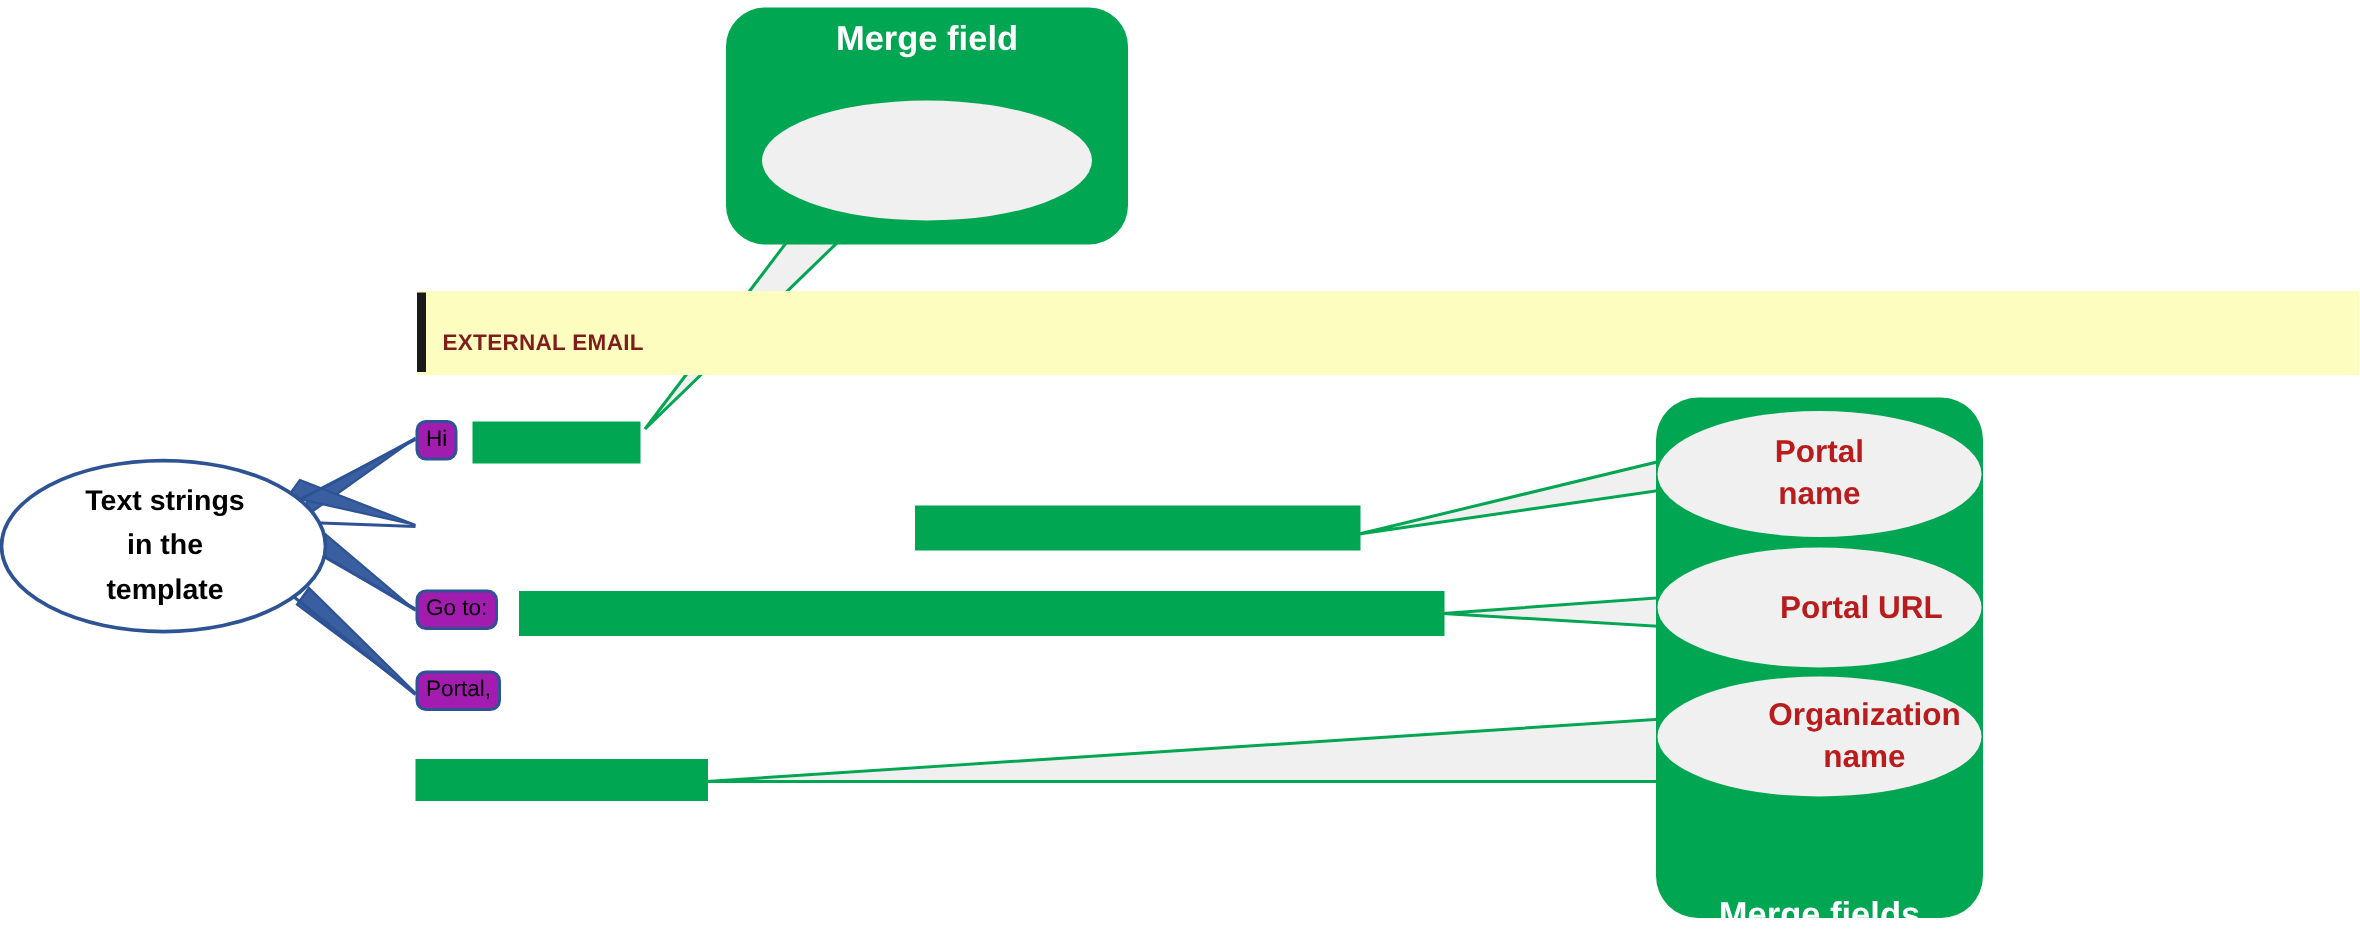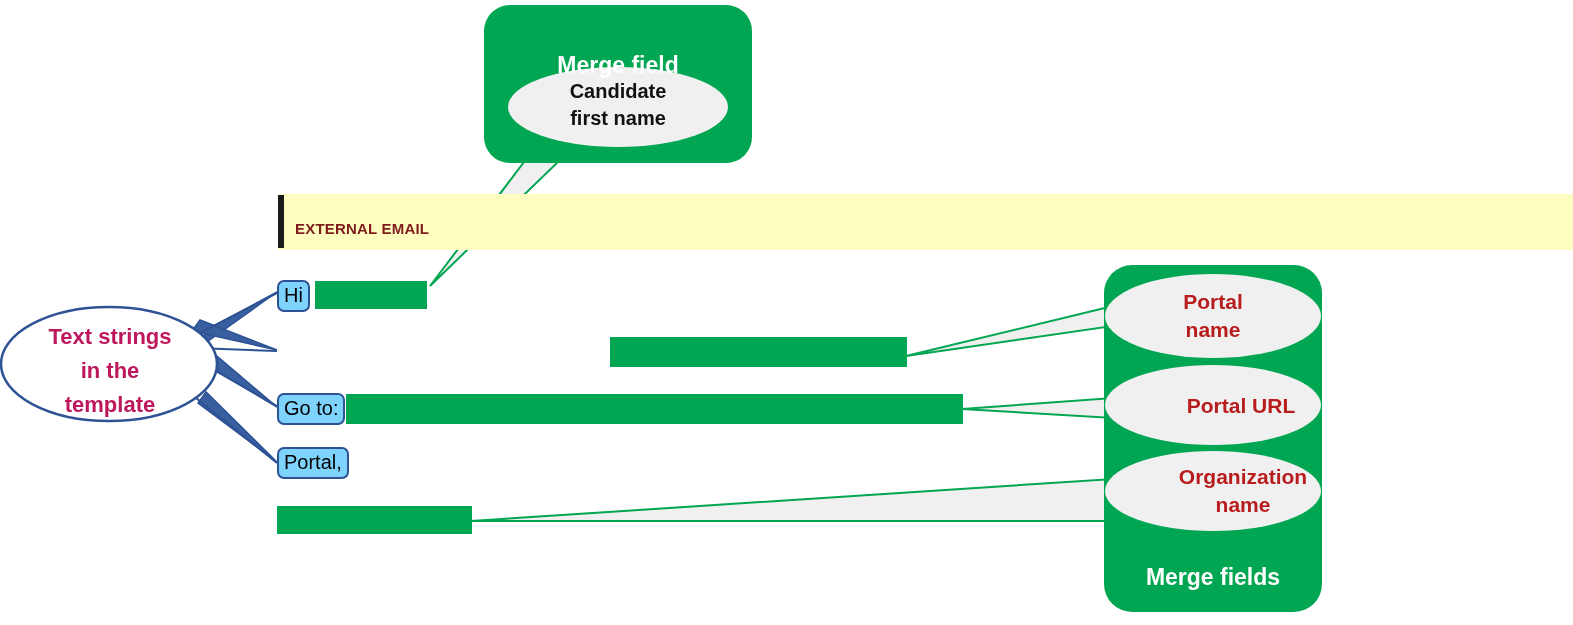--- a/index.html
+++ b/index.html
@@ -64,57 +64,56 @@
   #redact-hi      { left: 315px; top: 281px; width: 112px; height: 28px; }
   #redact-portal  { left: 610px; top: 337px; width: 297px; height: 30px; }
   #redact-url     { left: 346px; top: 394px; width: 617px; height: 30px; }
   #redact-org     { left: 277px; top: 506px; width: 195px; height: 28px; }
 
   
   .tmpl-box {
     z-index: 5;
     border: 2px solid #2E5395;
     border-radius: 7px;
-    background: #7dd3fc;
+    background: #a21caf;
     color: #000000;
-    font-size: 20px;
+    font-size: 15px;
     line-height: 1;
     padding: 3px 5px 5px 5px;
     white-space: nowrap;
     box-sizing: border-box;
   }
   #tmpl-hi        { left: 277px; top: 280px; }
   #tmpl-password  { left: 277px; top: 336px; }
   #tmpl-goto      { left: 277px; top: 393px; }
   #tmpl-thanks    { left: 277px; top: 447px; }
 
   
   #left-callout-label {
     left: 20px;
     top: 320px;
     width: 180px;
     z-index: 4;
     text-align: center;
-    font-size: 22px;
-    font-weight: bold;
-    color: #be185d;
+    font-size: 19px;
+    font-weight: bold;
+    color: #000000;
     line-height: 1.55;
   }
 
   
   #merge-field-title {
     left: 484px;
     top: 12px;
     width: 268px;
     z-index: 4;
     text-align: center;
     font-size: 23px;
     font-weight: bold;
     color: #ffffff;
-    margin-top: 40px;
   }
   #merge-field-bubble-label {
     left: 512px;
     top: 78px;
     width: 212px;
     z-index: 4;
     text-align: center;
     font-size: 20px;
     font-weight: bold;
     color: #111111;
@@ -129,21 +128,21 @@
     font-weight: bold;
     color: #b91c1c;
     line-height: 1.35;
     white-space: pre-line;
   }
   #mf-portal-name   { left: 1106px; top: 288px; width: 214px; }
   #mf-portal-url    { left: 1106px; top: 392px; width: 214px; padding-left: 28px; }
   #mf-org-name      { left: 1136px; top: 463px; width: 214px; }
   #merge-fields-title {
     left: 1104px;
-    top: 564px;
+    top: 596px;
     width: 218px;
     z-index: 4;
     text-align: center;
     font-size: 23px;
     font-weight: bold;
     color: #ffffff;
   }
 </style>
 </head>
 <body>
@@ -211,24 +210,20 @@
     <ellipse cx="109" cy="364" rx="108" ry="57" fill="#ffffff" stroke="#2E5395" stroke-width="2.5"></ellipse>
 
     <rect x="1104" y="265" width="218" height="347" rx="28" ry="28" fill="#00A651"></rect>
 
     <ellipse cx="1213" cy="316" rx="108" ry="42" fill="#F0F0F0"></ellipse>
     <ellipse cx="1213" cy="405" rx="108" ry="40" fill="#F0F0F0"></ellipse>
     <ellipse cx="1213" cy="491" rx="108" ry="40" fill="#F0F0F0"></ellipse>
   </svg>
 
   <div class="abs" id="merge-field-title">Merge field</div>
-  <div class="abs" id="merge-field-bubble-label">
-    <div>Candidate</div>
-    <div>first name</div>
-  </div>
 
   <div class="abs" id="left-callout-label">
     <div>Text strings</div>
     <div>in the</div>
     <div>template</div>
   </div>
 
   <div class="abs mf-ellipse-label" id="mf-portal-name">Portal
 name</div>
   <div class="abs mf-ellipse-label" id="mf-portal-url">Portal URL</div>

